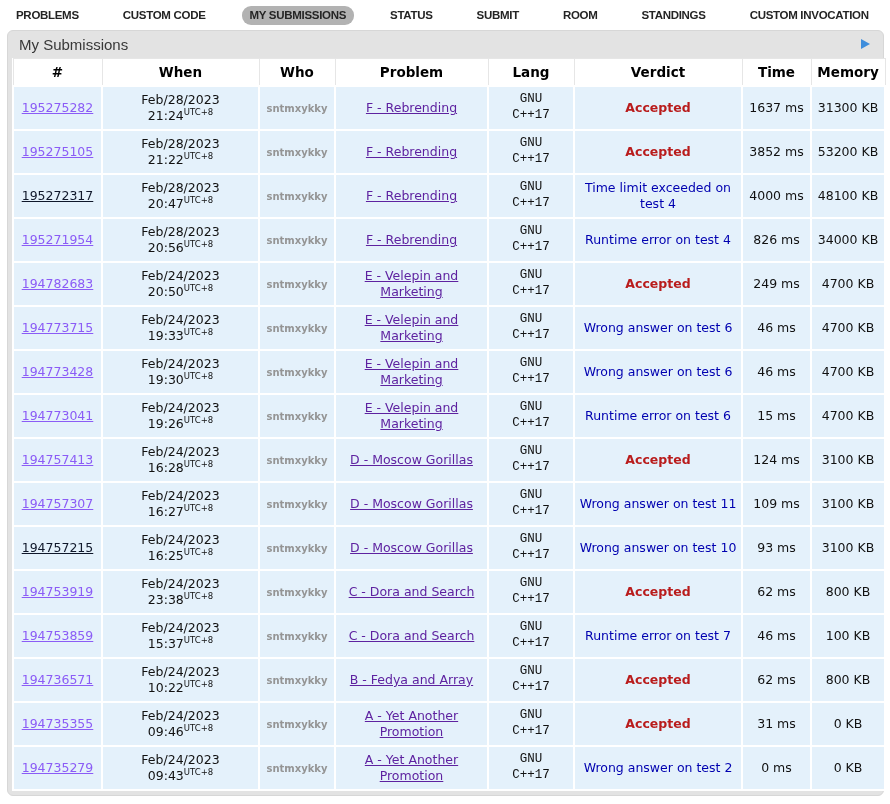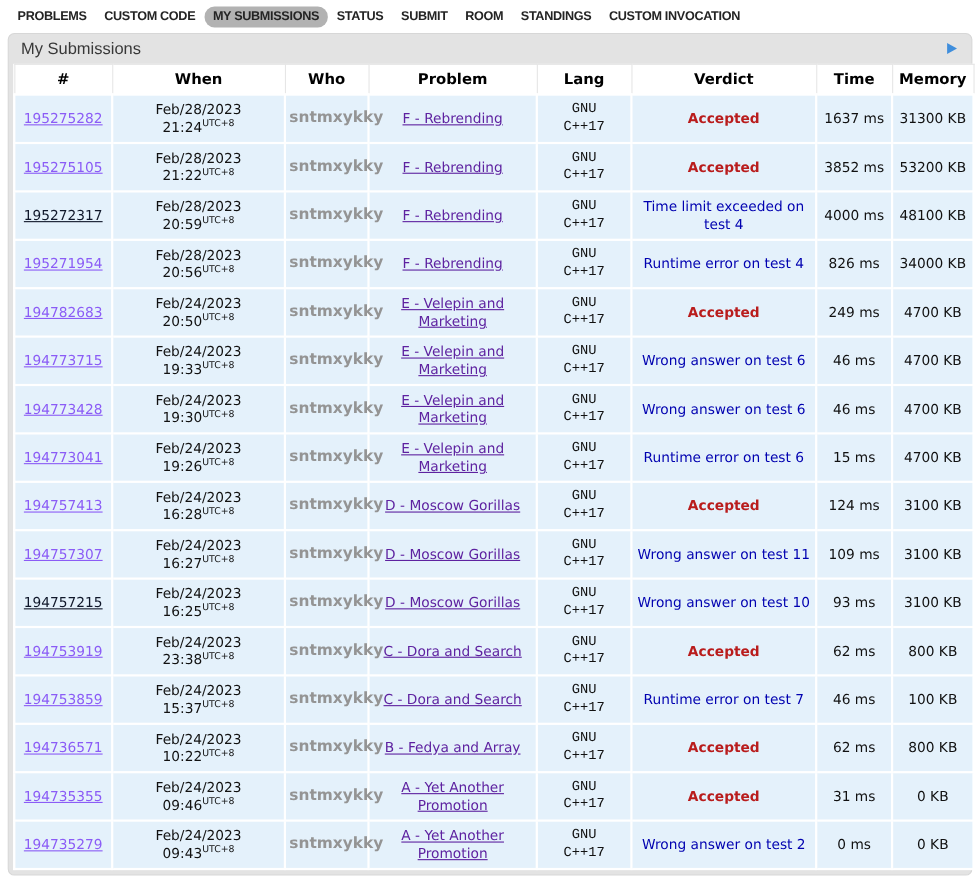--- a/index.html
+++ b/index.html
@@ -8,20 +8,21 @@
     width: 890px; height: 804px;
     background: #ffffff;
     font-family: "Liberation Sans", sans-serif;
     overflow: hidden;
   }
 
   
   .topnav {
     display: flex; align-items: flex-end;
     padding: 6px 0 2px 8px;
+    gap: 28px;
   }
   .topnav a {
     display: inline-block;
     font-weight: bold;
     font-size: 11.5px;
     letter-spacing: -0.3px;
     color: #242424;
     text-decoration: none;
     padding: 3px 8px 4px 8px;
     border-radius: 9px;
@@ -96,21 +97,21 @@
     cursor: pointer;
   }
   .when-date, .when-time { display: block; }
   .when-time sup {
     font-size: 8.5px;
     line-height: 0;
   }
   .who {
     color: #949494;
     font-weight: bold;
-    font-size: 14px;
+    font-size: 10px;
   }
   .lang-label {
     display: inline-block;
     max-width: 52px;
     font-family: Liberation Mono, monospace;
   }
   .verdict-accepted {
     color: #b91c1c;
     font-weight: bold;
   }
@@ -222,21 +223,21 @@
       <span>53200 KB</span>
     </td>
   </tr>
 
   <tr>
     <td>
       <a class="id-link visited">195272317</a>
     </td>
     <td>
       <span class="when-date">Feb/28/2023</span>
-      <span class="when-time"><span>20:59</span><sup>UTC+8</sup></span>
+      <span class="when-time"><span>20:47</span><sup>UTC+8</sup></span>
     </td>
     <td>
       <span class="who">sntmxykky</span>
     </td>
     <td>
       <a class="problem-link">F - Rebrending</a>
     </td>
     <td>
       <span class="lang-label">GNU C++17</span>
     </td>

